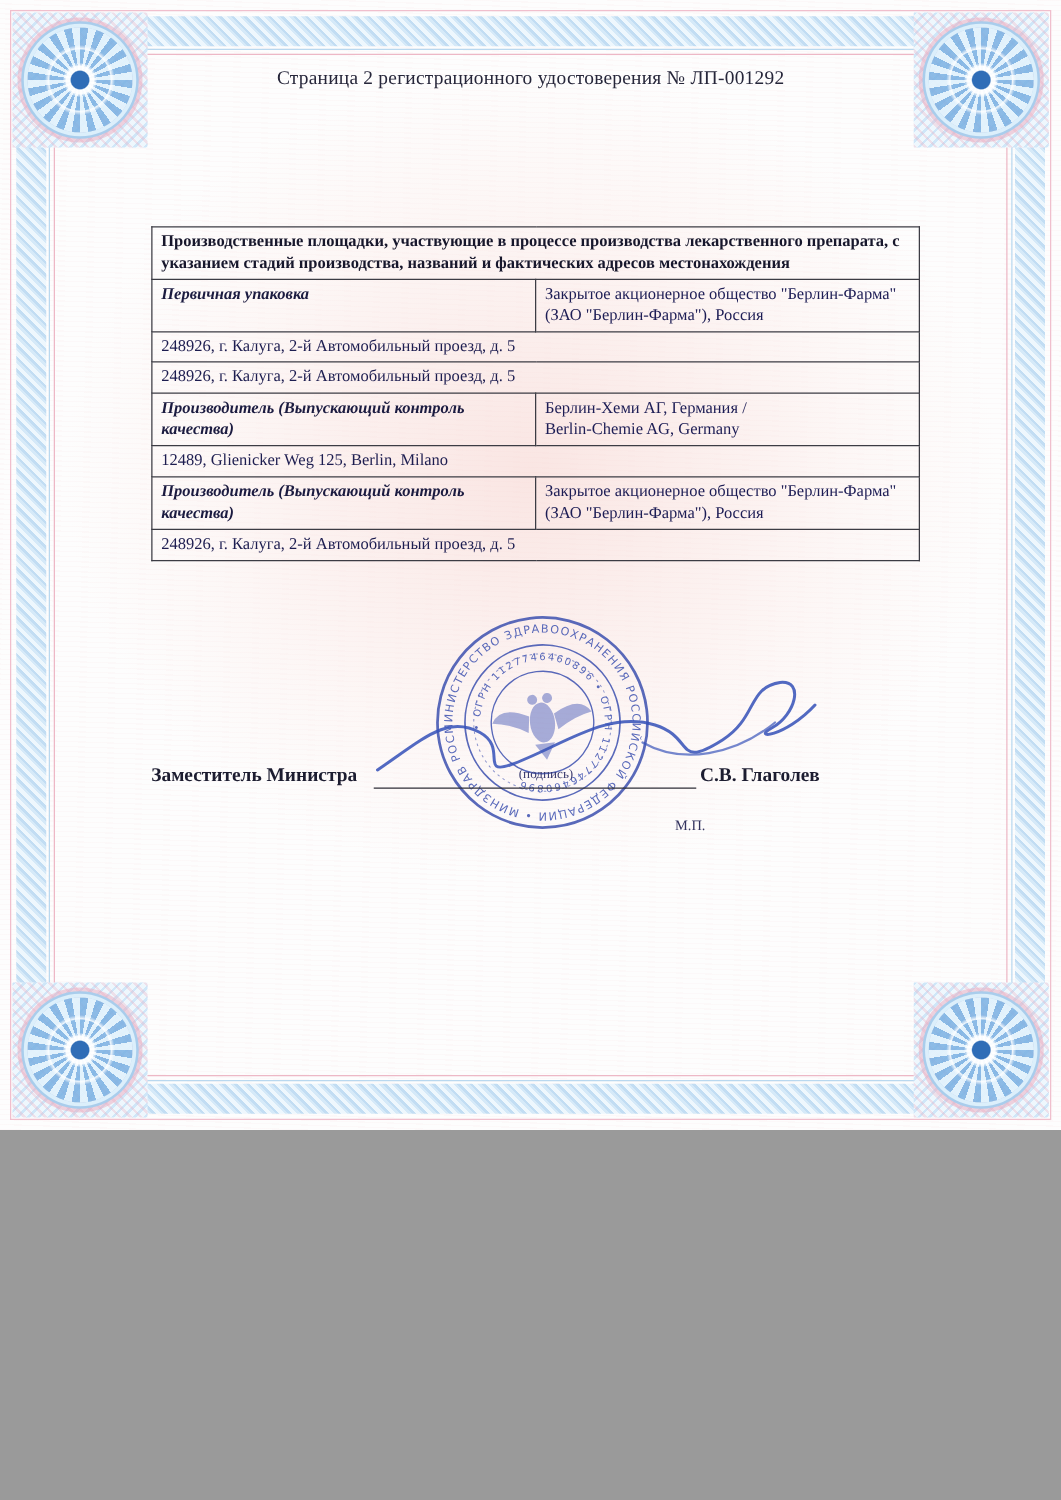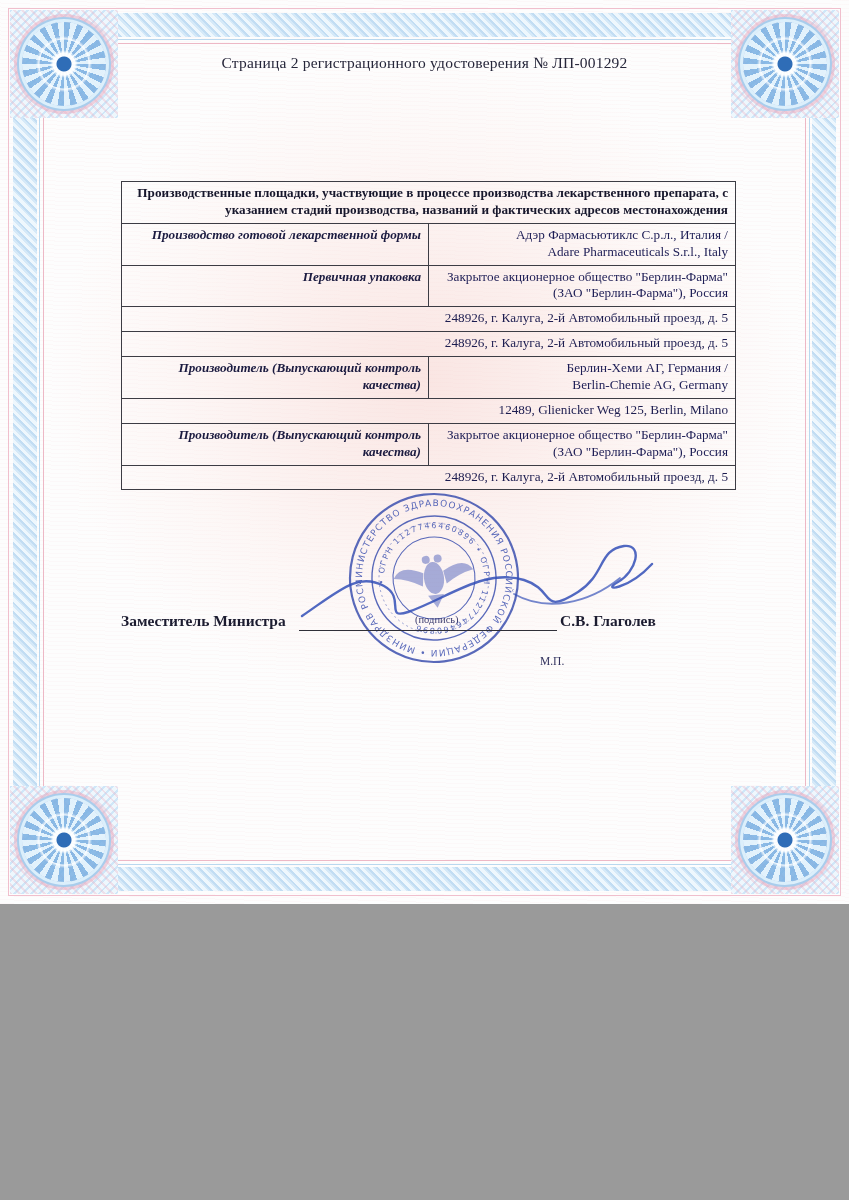--- a/index.html
+++ b/index.html
@@ -41,21 +41,21 @@
     box-shadow:0 0 0 3px #dceffb, 0 0 0 5px #a9cdec, 0 0 0 8px rgba(236,170,190,0.5);
   }
   
   .doc-header{
     position:absolute;top:54px;left:0;width:100%;text-align:center;
     font-size:15.5px;color:#26263a;letter-spacing:0.2px;
   }
   
   table.sites{
     position:absolute;top:181px;left:121px;width:615px;
-    border-collapse:collapse;table-layout:fixed;text-align:right;
+    border-collapse:collapse;table-layout:fixed;
   }
   table.sites td{
     border:1px solid #3c3c44;padding:3px 7px 4px 7px;
     font-size:13.2px;line-height:1.28;vertical-align:top;white-space:pre-line;
   }
   td.t-title{font-weight:bold;color:#17172c;}
   td.t-label{font-weight:bold;font-style:italic;width:47%;color:#1b1b40;}
   td.t-value{color:#1d1d55;}
   td.t-full{color:#1d1d50;}
   
@@ -91,25 +91,20 @@
   <div class="corner br">
       <div class="rosette"></div>
     </div>
 
   <div class="doc-header">Страница 2 регистрационного удостоверения № ЛП-001292</div>
 
   <table class="sites">
     <tbody>
         <tr>
       <td colspan="2" class="t-title">Производственные площадки, участвующие в процессе производства лекарственного препарата, с указанием стадий производства, названий и фактических адресов местонахождения</td>
-    </tr>
-    <tr>
-      <td class="t-label">Производство готовой лекарственной формы</td>
-      <td class="t-value">Адэр Фармасьютиклс С.р.л., Италия /
-Adare Pharmaceuticals S.r.l., Italy</td>
     </tr>
     <tr>
       <td class="t-label">Первичная упаковка</td>
       <td class="t-value">Закрытое акционерное общество "Берлин-Фарма"
 (ЗАО "Берлин-Фарма"), Россия</td>
     </tr>
     <tr>
       <td colspan="2" class="t-full">248926, г. Калуга, 2-й Автомобильный проезд, д. 5</td>
     </tr>
     <tr>

